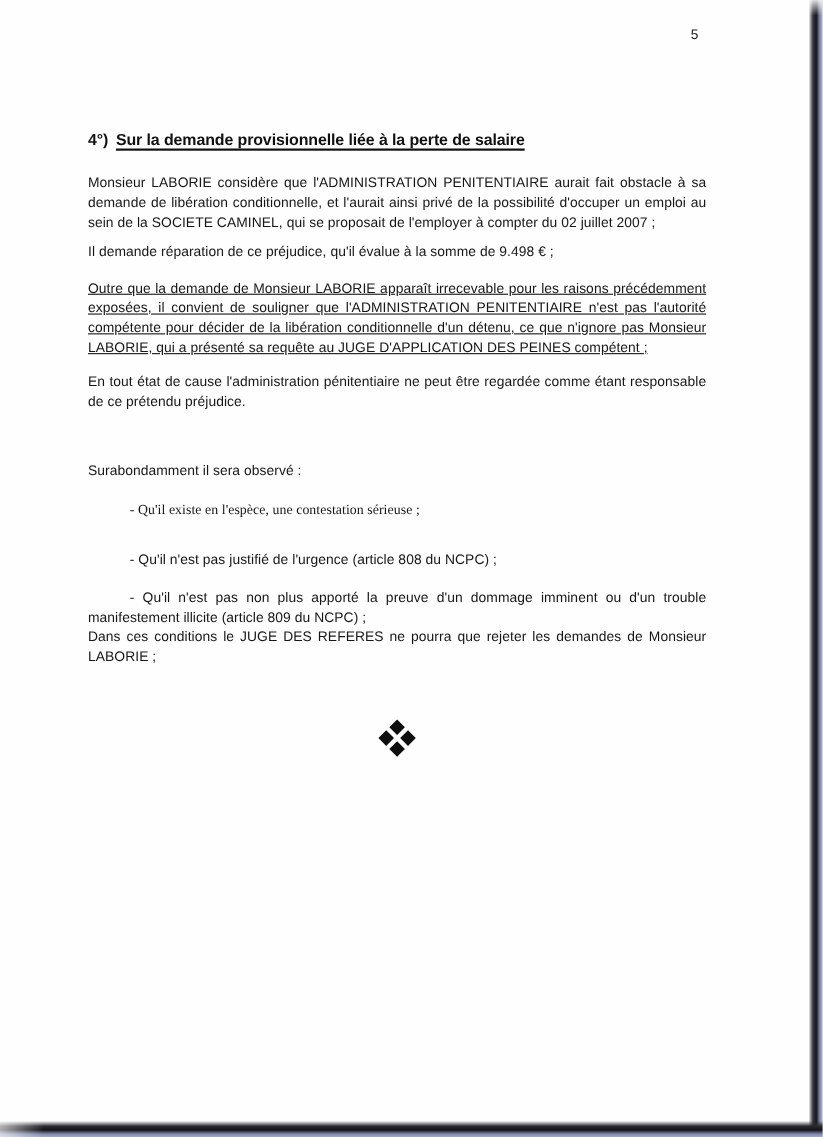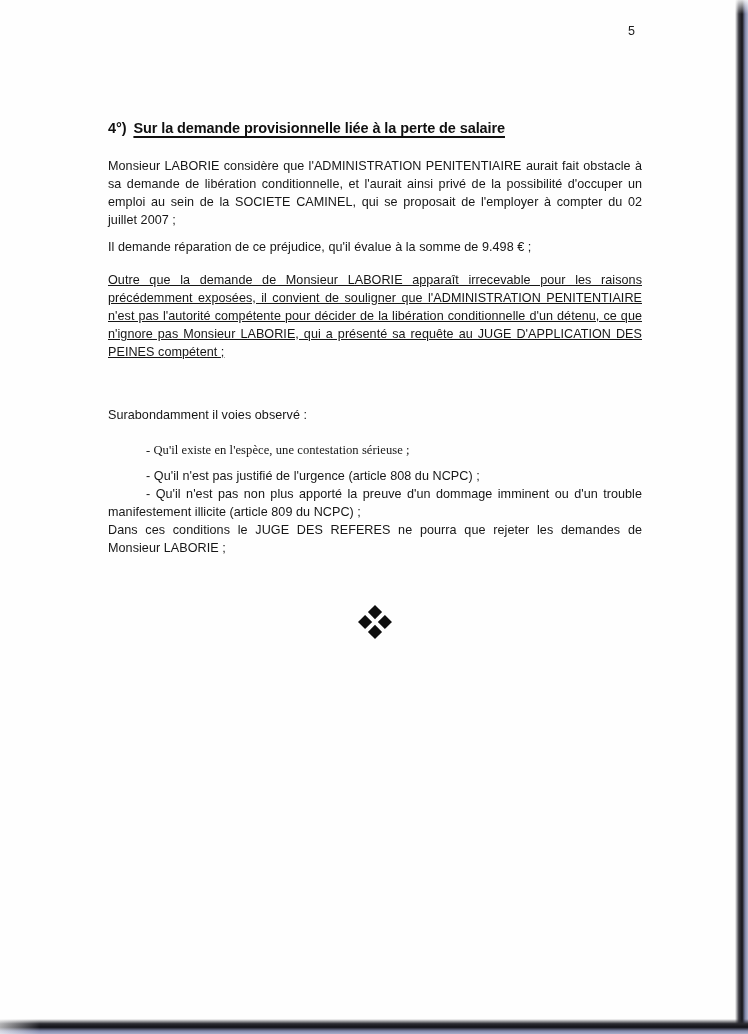--- a/index.html
+++ b/index.html
@@ -30,41 +30,41 @@
     background: linear-gradient(to right, rgba(254,254,254,0.65), rgba(254,254,254,0));
   }
   .page-number {
     position: absolute; top: 24px; left: 628px;
     font-size: 12.5px; color: #1c1c1c;
   }
   .content {
     position: absolute; top: 0; left: 0;
     box-sizing: border-box;
     width: 748px;
-    padding: 120px 106px 0 108px;
+    padding: 120px 106px 0 80px;
   }
   .heading {
     font-size: 14.5px; font-weight: bold; letter-spacing: -0.1px;
     margin: 0 0 0 0; color: #101010;
   }
   .heading .prefix { margin-right: 7px; }
   .heading .title { text-decoration: underline; text-underline-offset: 3px; text-decoration-thickness: 1.5px; }
   p {
     margin: 0; font-size: 12.6px; line-height: 18px;
     text-align: justify; letter-spacing: 0.05px;
   }
   .mt-head { margin-top: 21px; }
   .mt-p2 { margin-top: 9px; }
   .mt-p3 { margin-top: 15px; text-decoration: underline; }
   .mt-p4 { margin-top: 14px; }
   .mt-p5 { margin-top: 13px; }
   .mt-intro { margin-top: 45px; }
   .mt-li1 { margin-top: 17px; font-family: Liberation Serif, serif; }
-  .mt-li2 { margin-top: 8px; }
-  .mt-li3 { }
+  .mt-li2 { margin-top: 28px; }
+  .mt-li3 { margin-top: 16px; }
   .mt-close { }
   .list-item { text-indent: 38px; }
   .ornament {
     margin: 53px auto 0 auto;
     width: 24px; height: 24px;
     transform: rotate(45deg);
     display: grid;
     grid-template-columns: 1fr 1fr;
     grid-template-rows: 1fr 1fr;
     gap: 4px;
@@ -80,22 +80,23 @@
 
   <div class="content">
 
     <h1 class="heading">
       <span class="prefix">4°)</span><span class="title">Sur la demande provisionnelle liée à la perte de salaire</span>
     </h1>
 
     <p class="mt-head">Monsieur LABORIE considère que l'ADMINISTRATION PENITENTIAIRE aurait fait obstacle à sa demande de libération conditionnelle, et l'aurait ainsi privé de la possibilité d'occuper un emploi au sein de la SOCIETE CAMINEL, qui se proposait de l'employer à compter du 02 juillet 2007 ;</p>
     <p class="mt-p2">Il demande réparation de ce préjudice, qu'il évalue à la somme de 9.498 € ;</p>
     <p class="mt-p3">Outre que la demande de Monsieur LABORIE apparaît irrecevable pour les raisons précédemment exposées, il convient de souligner que l'ADMINISTRATION PENITENTIAIRE n'est pas l'autorité compétente pour décider de la libération conditionnelle d'un détenu, ce que n'ignore pas Monsieur LABORIE, qui a présenté sa requête au JUGE D'APPLICATION DES PEINES compétent ;</p>
+    <p class="mt-p5">En tout état de cause l'administration pénitentiaire ne peut être regardée comme étant responsable de ce prétendu préjudice.</p>
 
-    <p class="mt-intro">Surabondamment il voies observé :</p>
+    <p class="mt-intro">Surabondamment il sera observé :</p>
 
     <p class="list-item mt-li1">- Qu'il existe en l'espèce,  une contestation sérieuse ;</p>
     <p class="list-item mt-li2">- Qu'il n'est pas justifié de l'urgence (article 808 du NCPC) ;</p>
     <p class="list-item mt-li3">- Qu'il n'est pas non plus apporté la preuve d'un dommage imminent ou d'un trouble manifestement illicite  (article 809 du NCPC) ;</p>
 
     <p class="mt-close">Dans ces conditions le JUGE DES REFERES  ne pourra que rejeter les demandes de Monsieur LABORIE ;</p>
 
     <div class="ornament">
       <span></span>
       <span></span>

